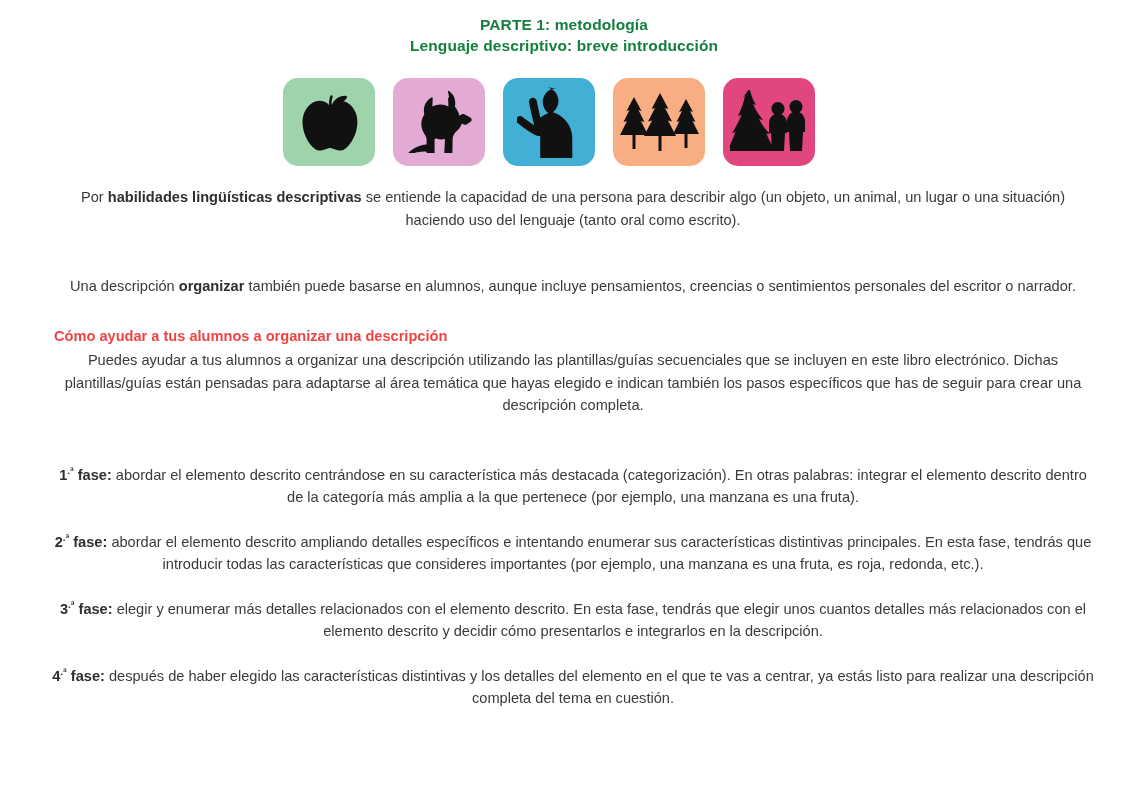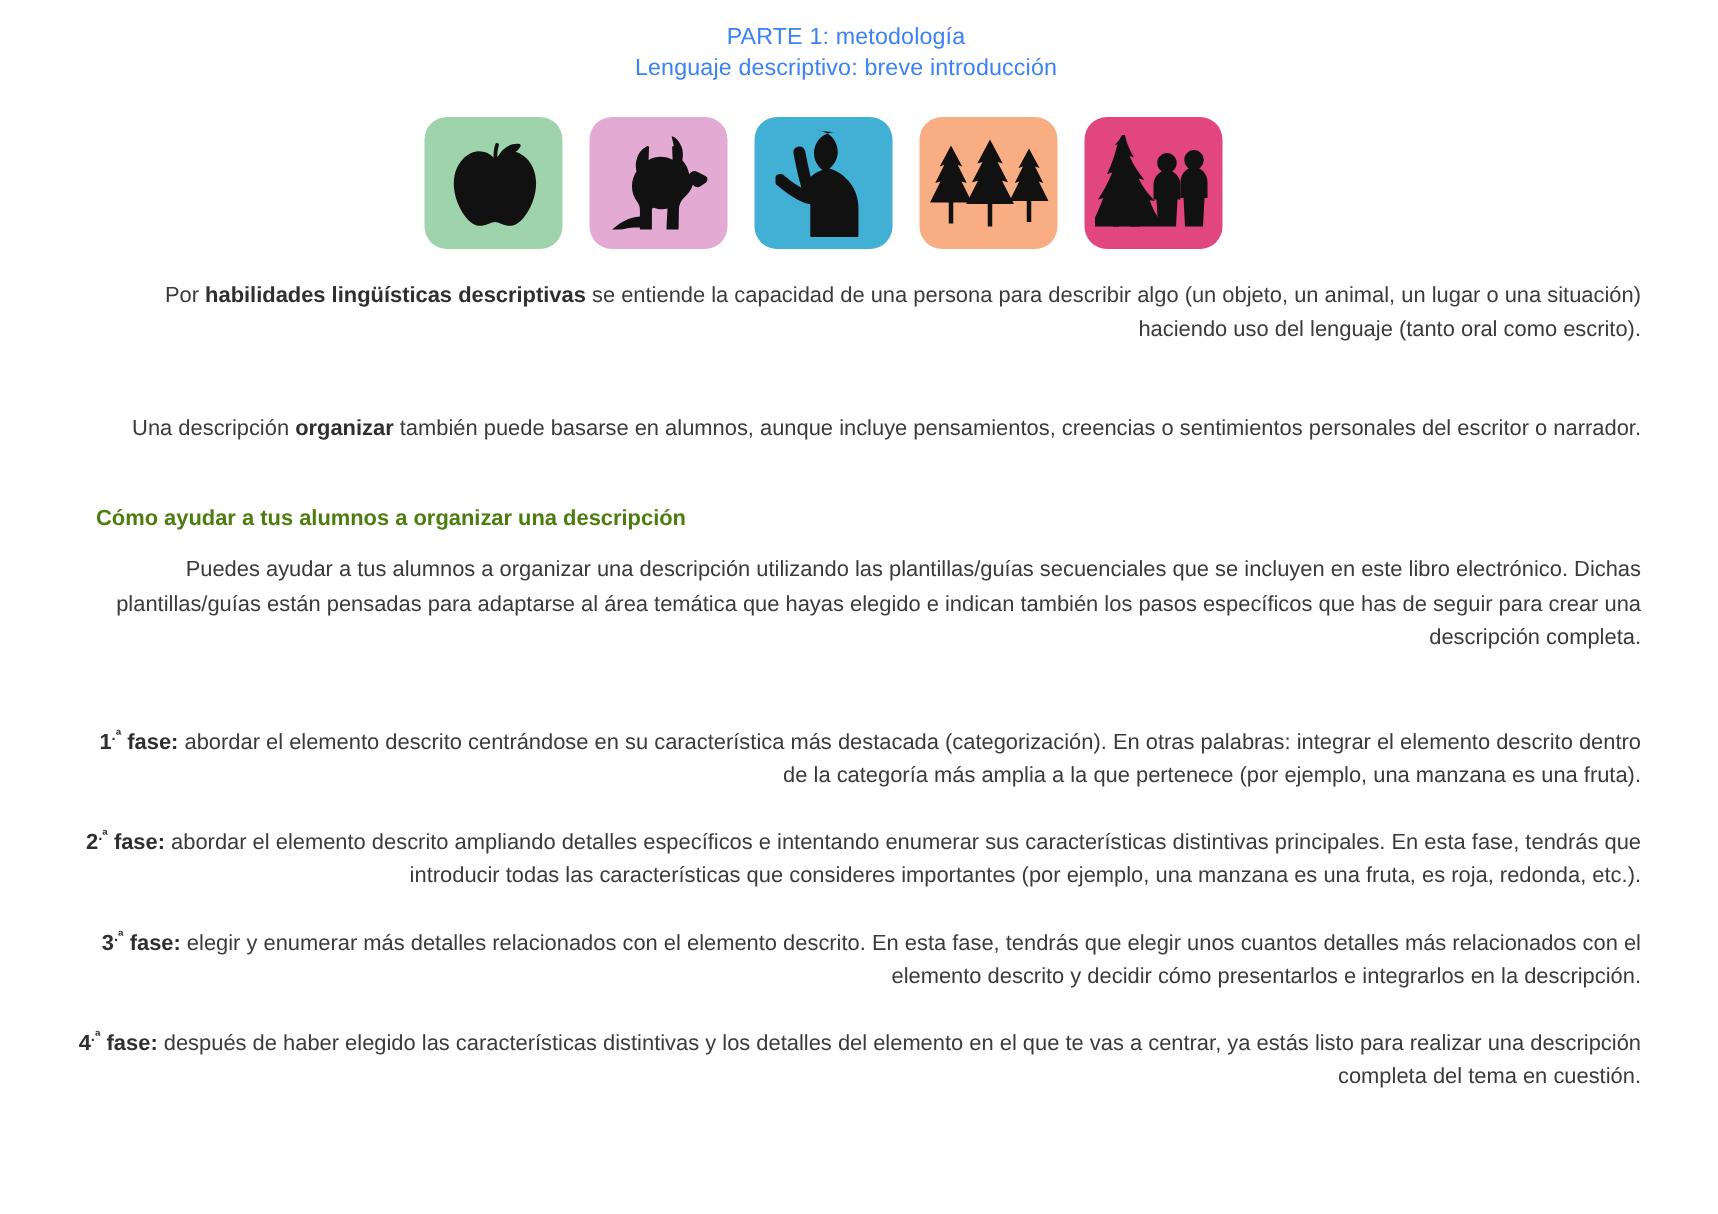--- a/index.html
+++ b/index.html
@@ -27,24 +27,24 @@
 
   
   .title-block {
     position: absolute;
     left: 0;
     top: 14px;
     width: 1100px;
     text-align: center;
   }
   .title-line {
-    font-weight: normal;
+    font-weight: bold;
     font-size: 15.5px;
     line-height: 21px;
-    color: #3b82f6;
+    color: #15803d;
     letter-spacing: 0.1px;
     margin-left: 28px;
   }
 
   
   .tile-strip {
     position: absolute;
     left: 283px;
     top: 78px;
     display: flex;
@@ -67,33 +67,33 @@
   .content {
     position: absolute;
     left: 52px;
     top: 186px;
     width: 1042px;
   }
   .para {
     font-size: 14.6px;
     line-height: 22.5px;
     color: #3a3a3a;
-    text-align: right;
+    text-align: center;
     margin: 0;
   }
   .para b, .para strong { font-weight: bold; color: #2f2f2f; }
   .gap-md { height: 22px; }
   .gap-lg { height: 25px; }
 
   .heading {
     font-size: 14.6px;
     line-height: 22.5px;
     font-weight: bold;
-    color: #4d7c0f;
-    margin: 12px;
+    color: #ef4444;
+    margin: 2px;
   }
   sup.ord {
     font-size: 0.68em;
     vertical-align: super;
     line-height: 0;
   }
 </style>
 </head>
 <body>
 

